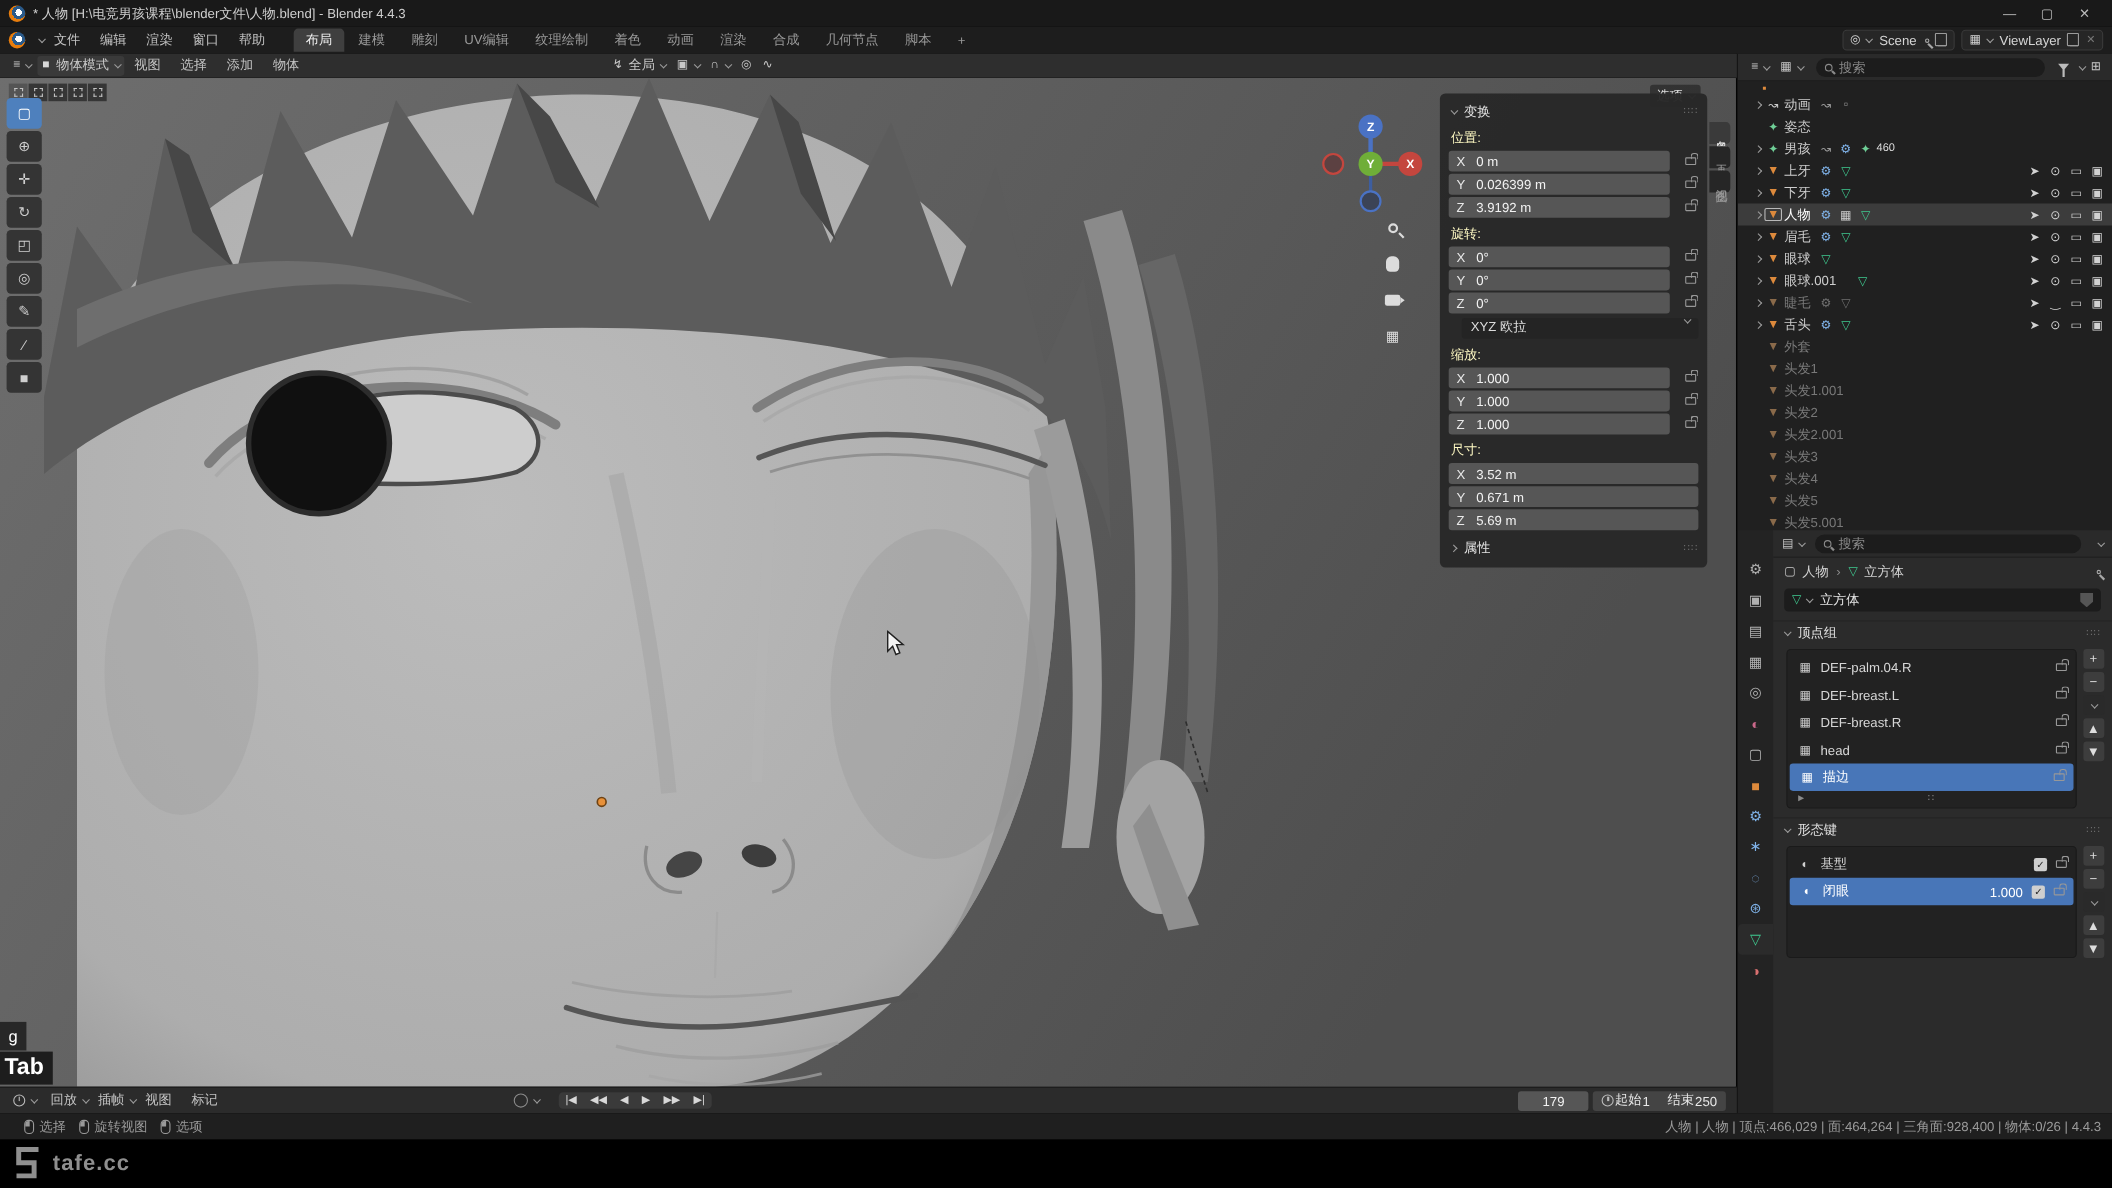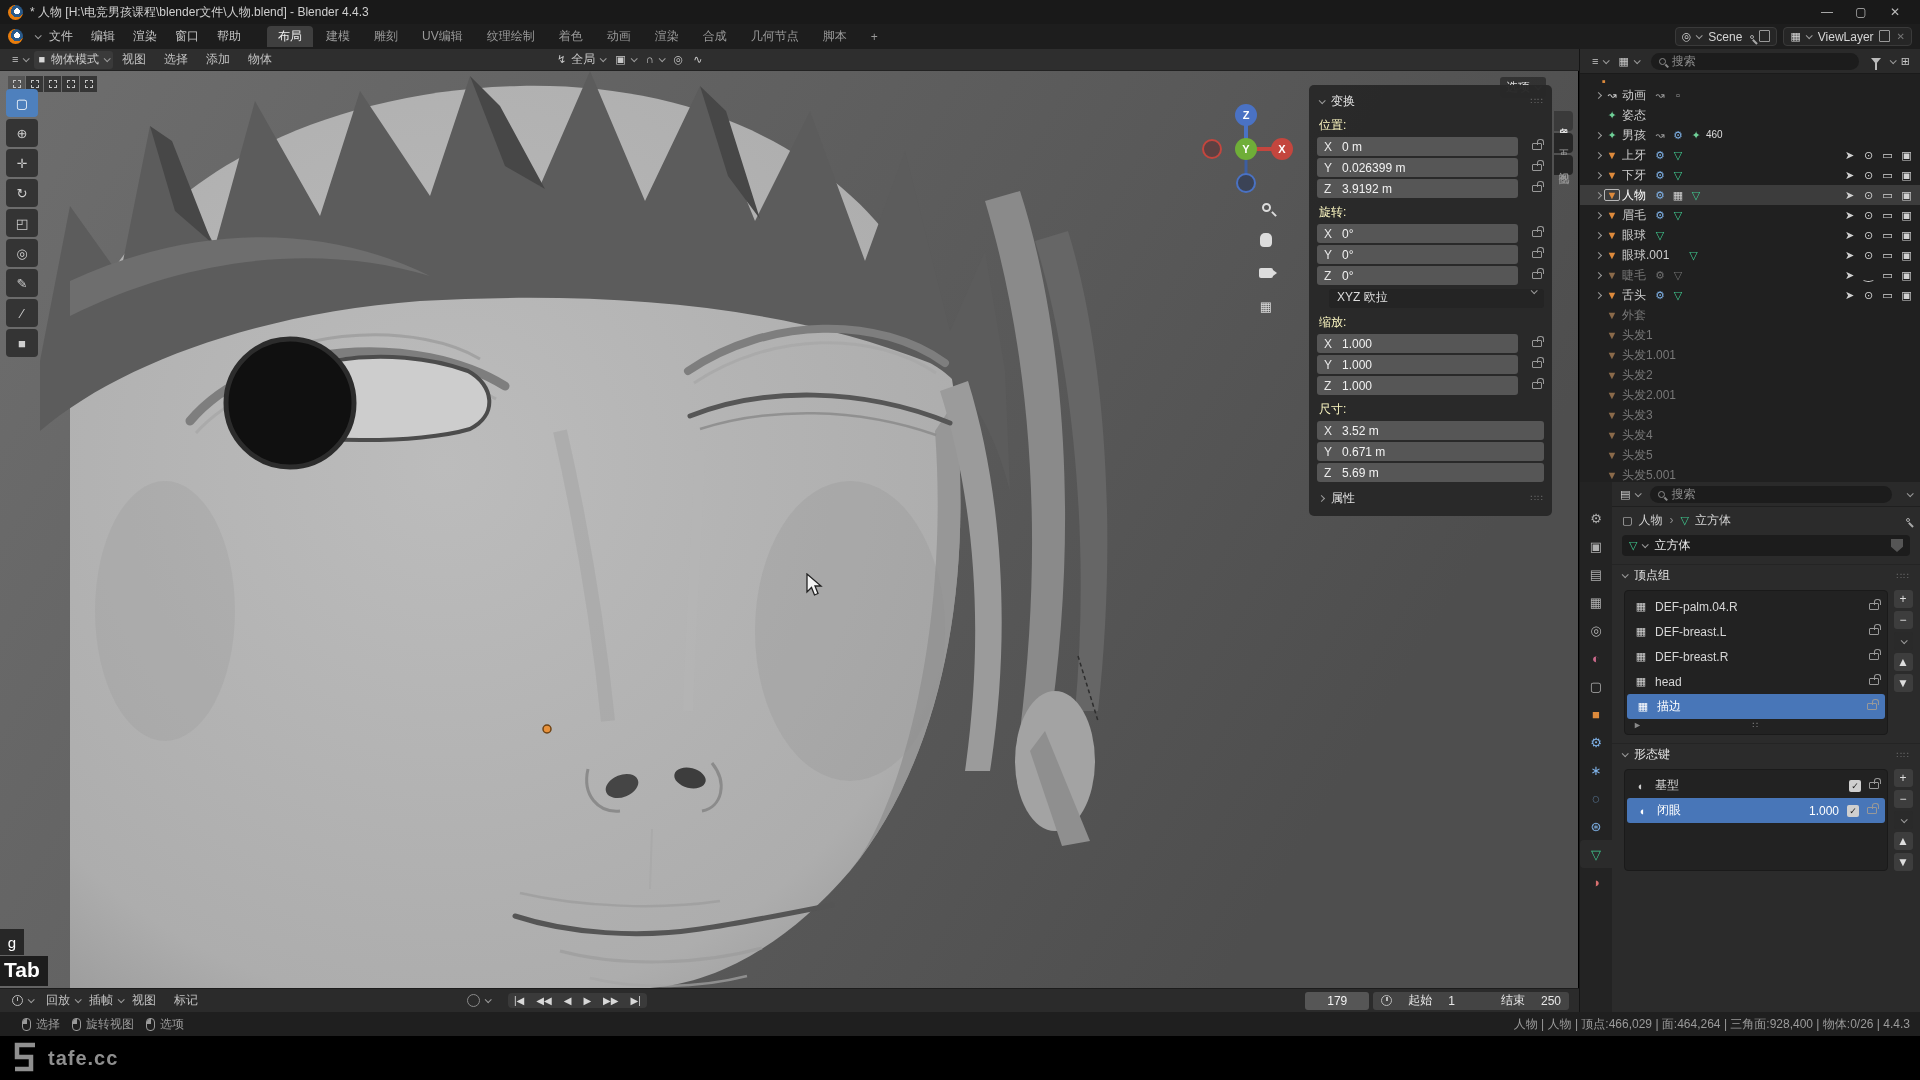--- a/index.html
+++ b/index.html
@@ -122,21 +122,21 @@
   .listfoot { display:flex; align-items:center; height:12px; padding:0 8px; color:#8a8a8a; font-size:9px; }
 
   
   #timeline { left:0; top:988px; width:1579px; height:24px; background:#2b2b2b; display:flex; align-items:center; padding:0 6px; border-top:1px solid #1c1c1c; }
   .clock { width:11px; height:11px; border:1.4px solid #bbb; border-radius:50%; position:relative; }
   .clock::after { content:""; position:absolute; left:4px; top:1px; width:1.4px; height:4px; background:#bbb; }
   .playbtns { display:flex; background:#3a3a3a; border-radius:4px; margin-left:18px; }
   .pb { padding:2px 6px; color:#d8d8d8; font-size:10px; }
   .rec { width:13px; height:13px; border:1.6px solid #8a8a8a; border-radius:50%; margin-left:260px; }
   .framefield { background:#565656; border-radius:3px; height:18px; width:64px; display:flex; align-items:center; justify-content:center; color:#f2f2f2; }
-  .rangegrp { background:#444; border-radius:3px; height:18px; display:flex; align-items:center; padding:0 8px; margin-left:4px; color:#e8e8e8; gap:16px; }
+  .rangegrp { background:#444; border-radius:3px; height:18px; display:flex; align-items:center; padding:0 8px; margin-left:4px; color:#e8e8e8; gap:1px; }
   #statusbar { left:0; top:1012px; width:1920px; height:24px; background:#1f1f1f; display:flex; align-items:center; padding:0 10px; color:#9a9a9a; }
   .mouseic { width:9px; height:13px; border:1px solid #9a9a9a; border-radius:4px; position:relative; margin:0 5px 0 12px; }
   .mouseic::before { content:""; position:absolute; left:0; top:0; width:4px; height:5px; background:#9a9a9a; border-radius:3px 0 0 0; }
   #bottomstrip { left:0; top:1036px; width:1920px; height:44px; background:#000; display:flex; align-items:center; }
   #watermark { display:flex; align-items:center; margin-left:8px; color:#8f8f8f; }
   #wm-text { font-size:20px; font-weight:bold; letter-spacing:1px; margin-left:6px; color:#8f8f8f; }
 </style>
 </head>
 <body>
 

